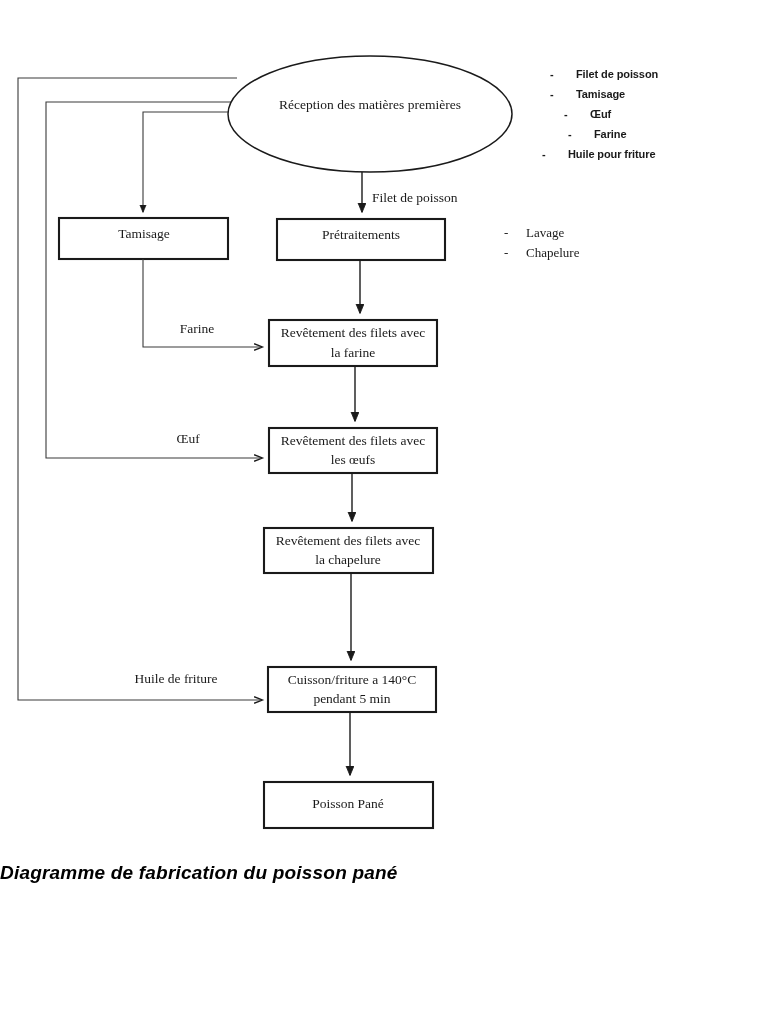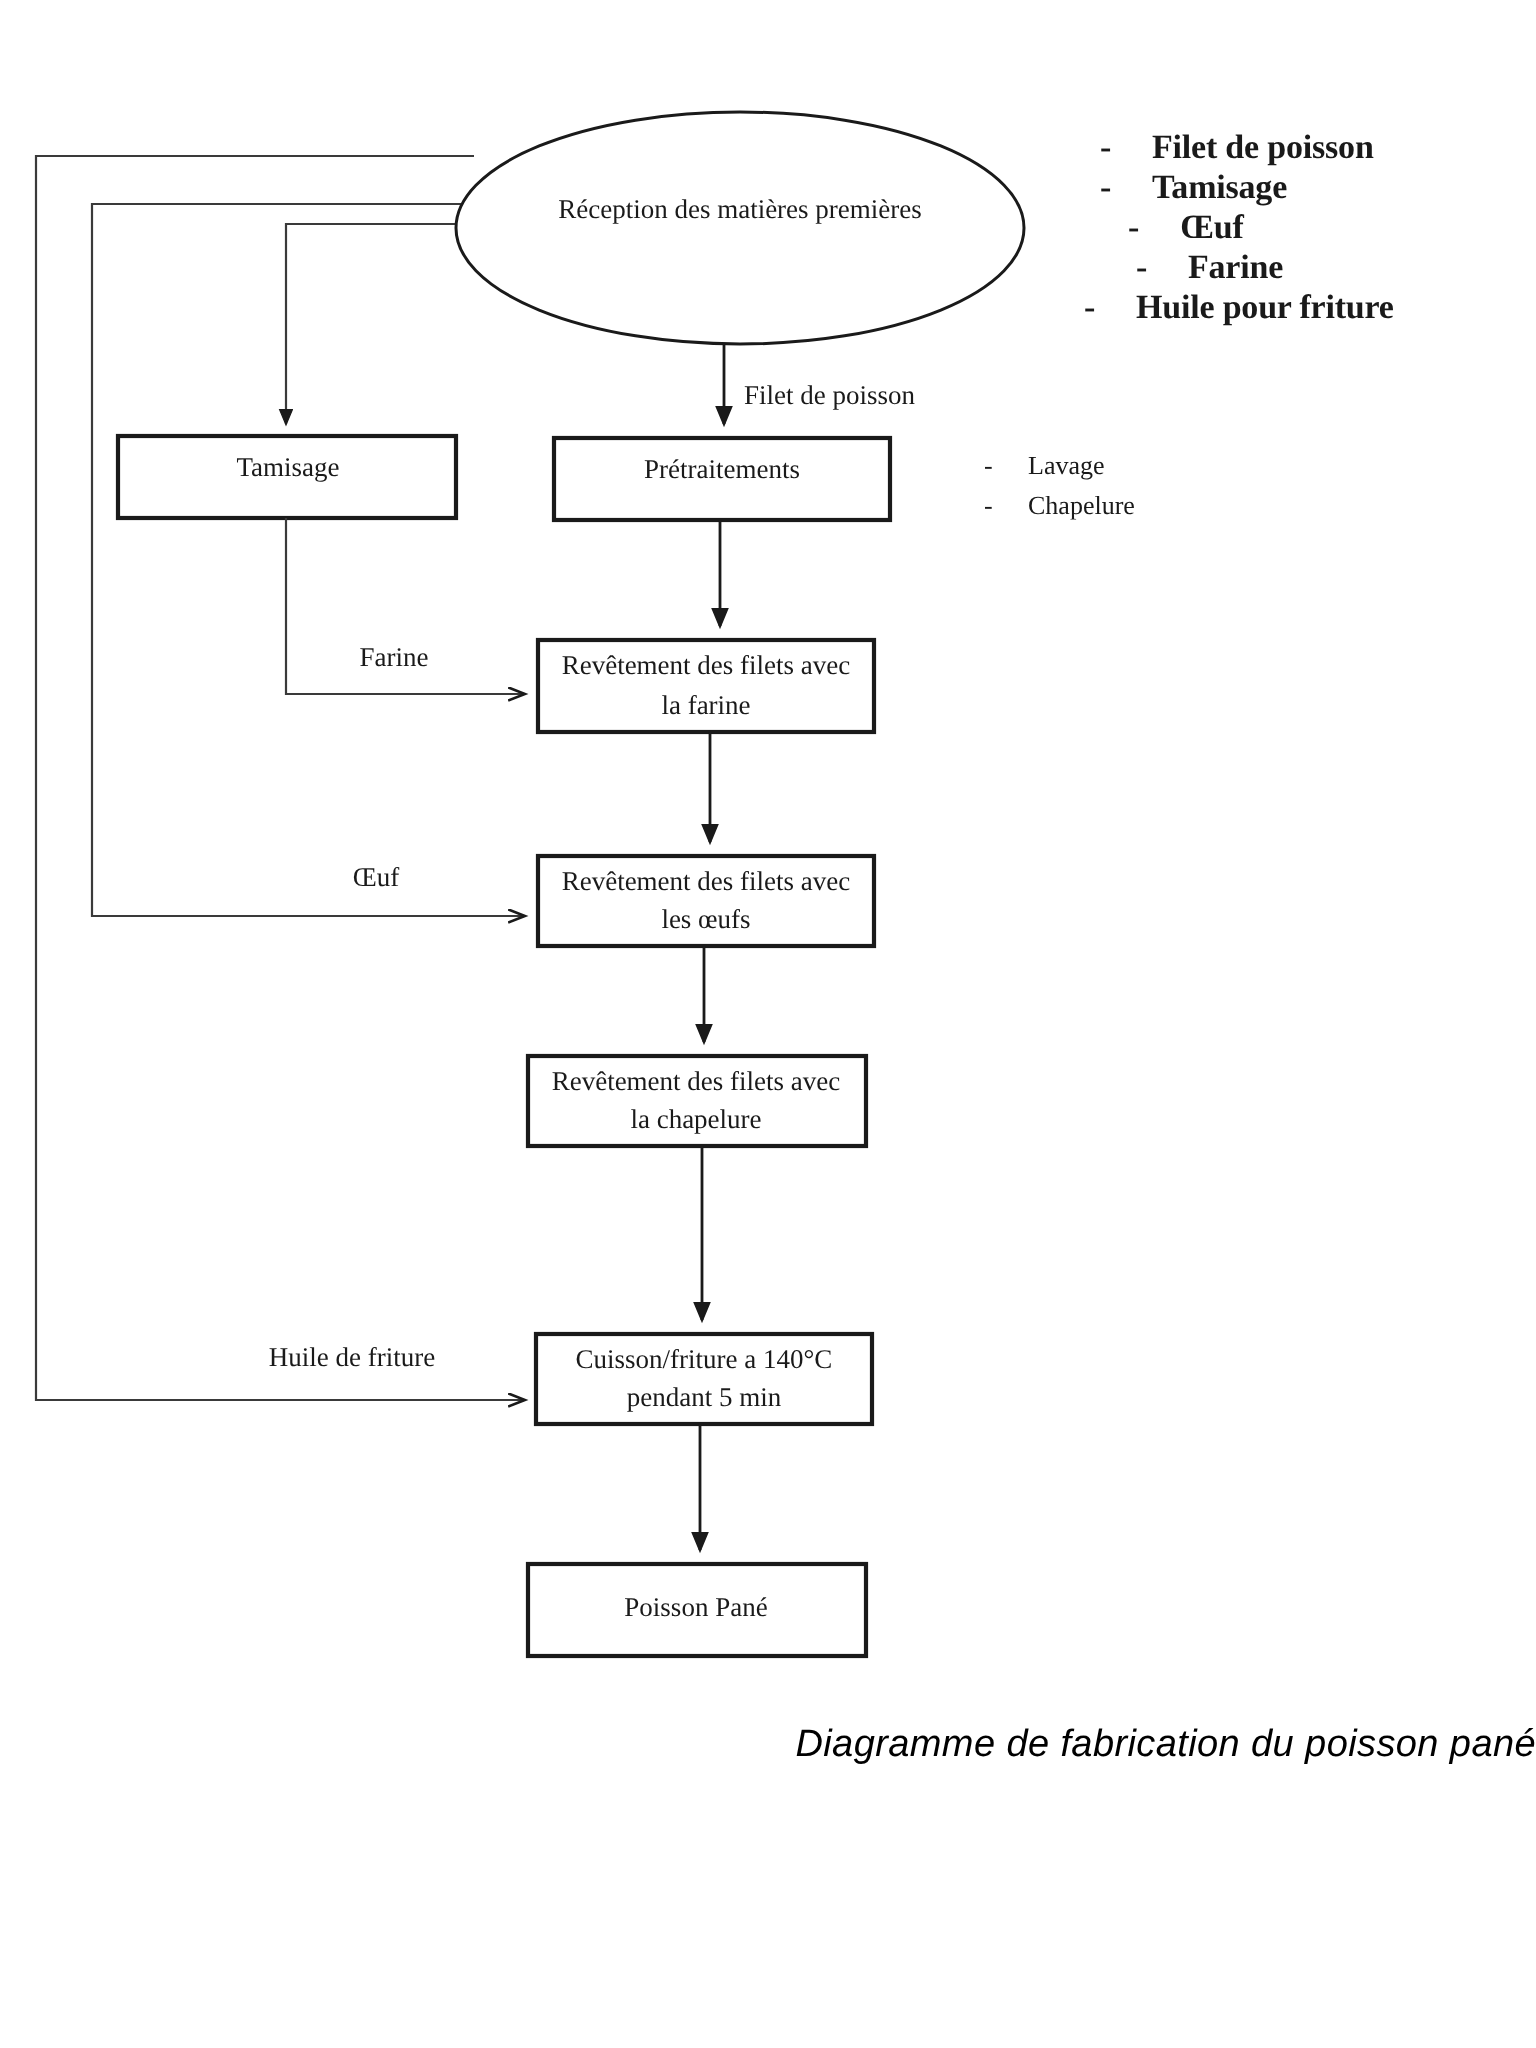--- a/index.html
+++ b/index.html
@@ -62,22 +62,22 @@
   .edge-label {
     font-family: "Liberation Serif", serif;
     font-size: 13.5px;
     fill: #1a1a1a;
   }
   .edge-label.center {
     text-anchor: middle;
   }
   .legend-bold {
     position: absolute;
-    font-family: Liberation Serif, serif;
-    font-size: 17px;
+    font-family: Liberation Sans, sans-serif;
+    font-size: 11px;
     font-weight: bold;
     color: #1a1a1a;
     letter-spacing: -0.1px;
     white-space: nowrap;
   }
   .legend-bold .dash {
     display: inline-block;
     width: 26px;
     font-weight: bold;
   }
@@ -86,30 +86,30 @@
     font-family: "Liberation Serif", serif;
     font-size: 13px;
     color: #1a1a1a;
     white-space: nowrap;
   }
   .legend-serif .dash {
     display: inline-block;
     width: 22px;
   }
   .legend-row { line-height: 20px; }
-  .legend-row-serif { line-height: 20px; }
+  .legend-row-serif { line-height: 20px; margin-left: 12px; }
   #caption {
     position: absolute;
     left: 0;
     top: 862px;
     width: 768px;
-    text-align: right;
+    text-align: left;
     font-family: "Liberation Sans", sans-serif;
     font-style: italic;
-    font-weight: normal;
+    font-weight: bold;
     font-size: 19px;
     color: #000000;
     letter-spacing: 0.2px;
   }
 </style>
 </head>
 <body>
 
 <div id="diagram-root">
 

